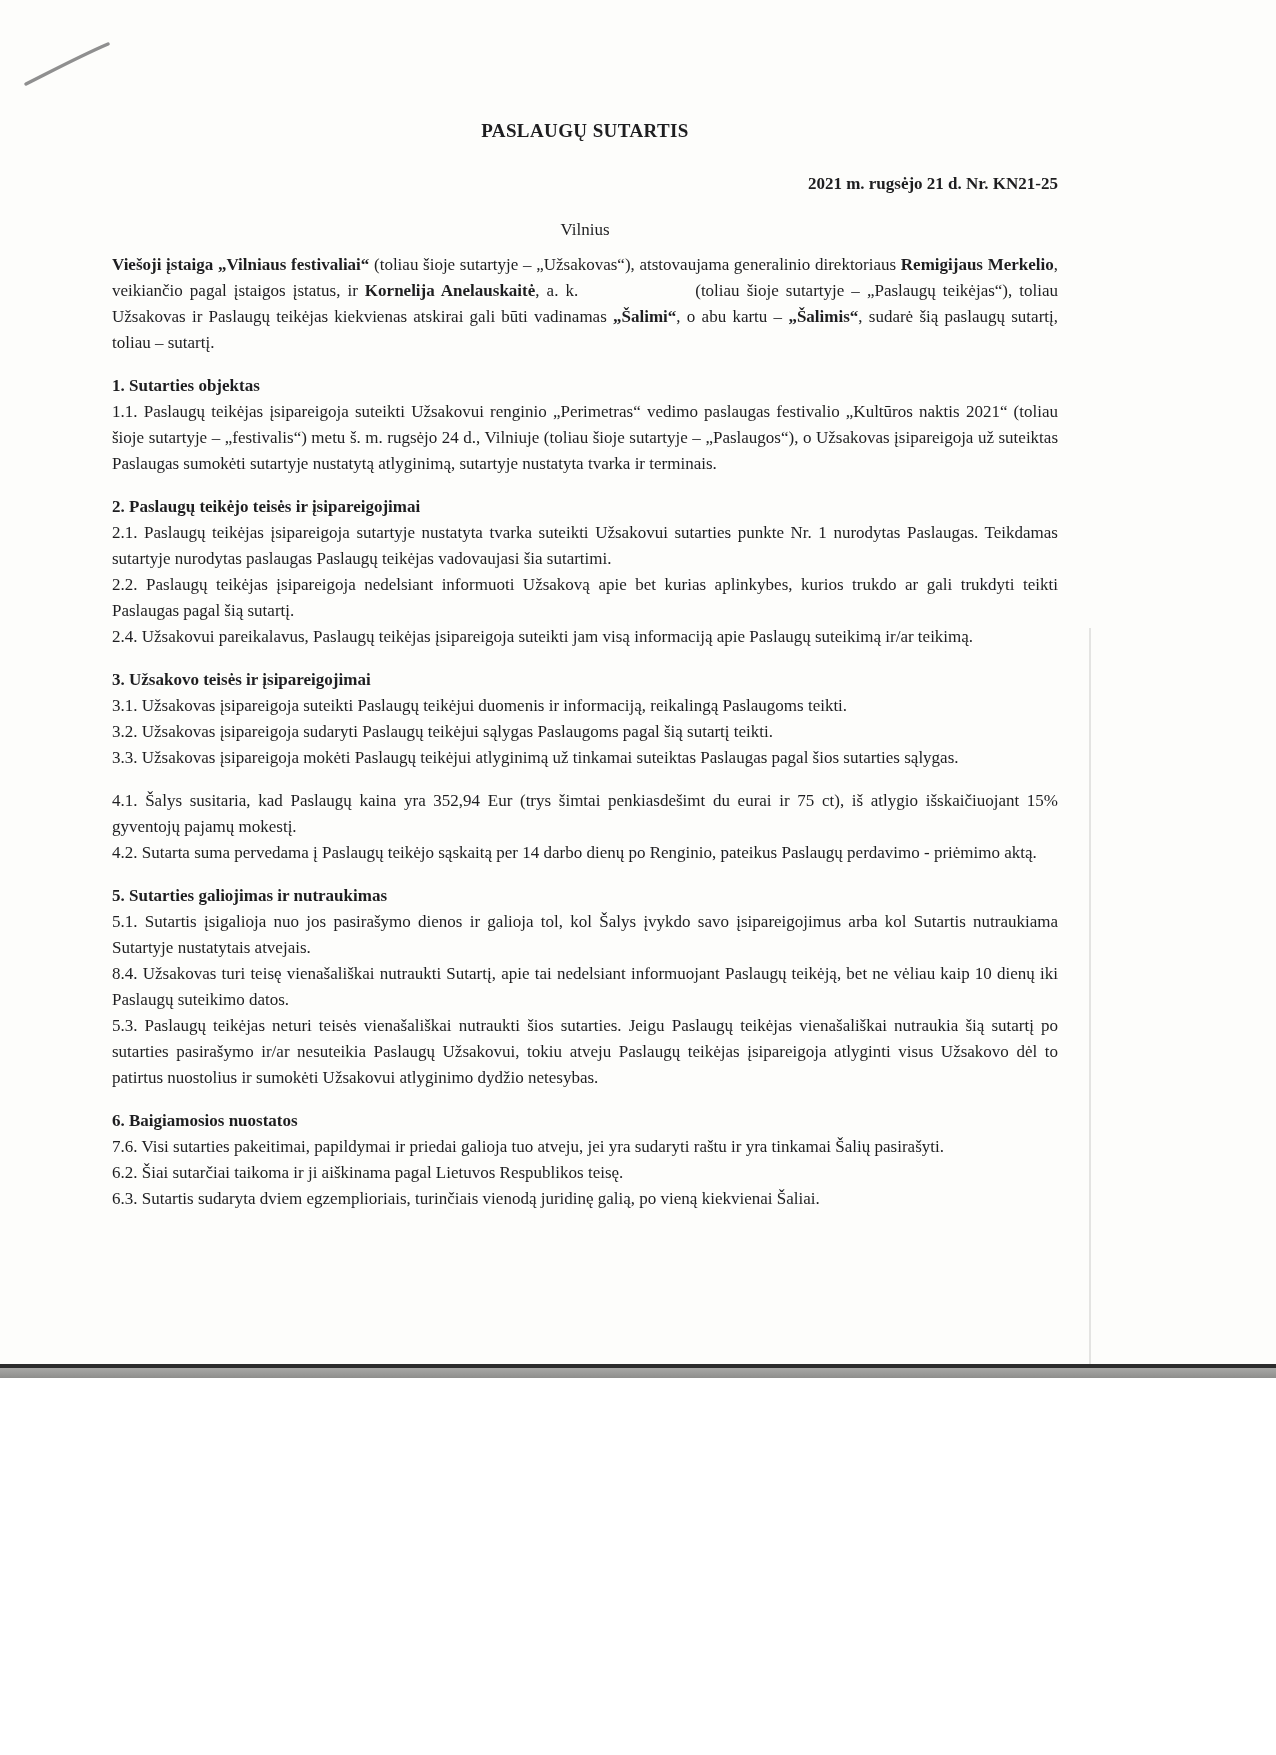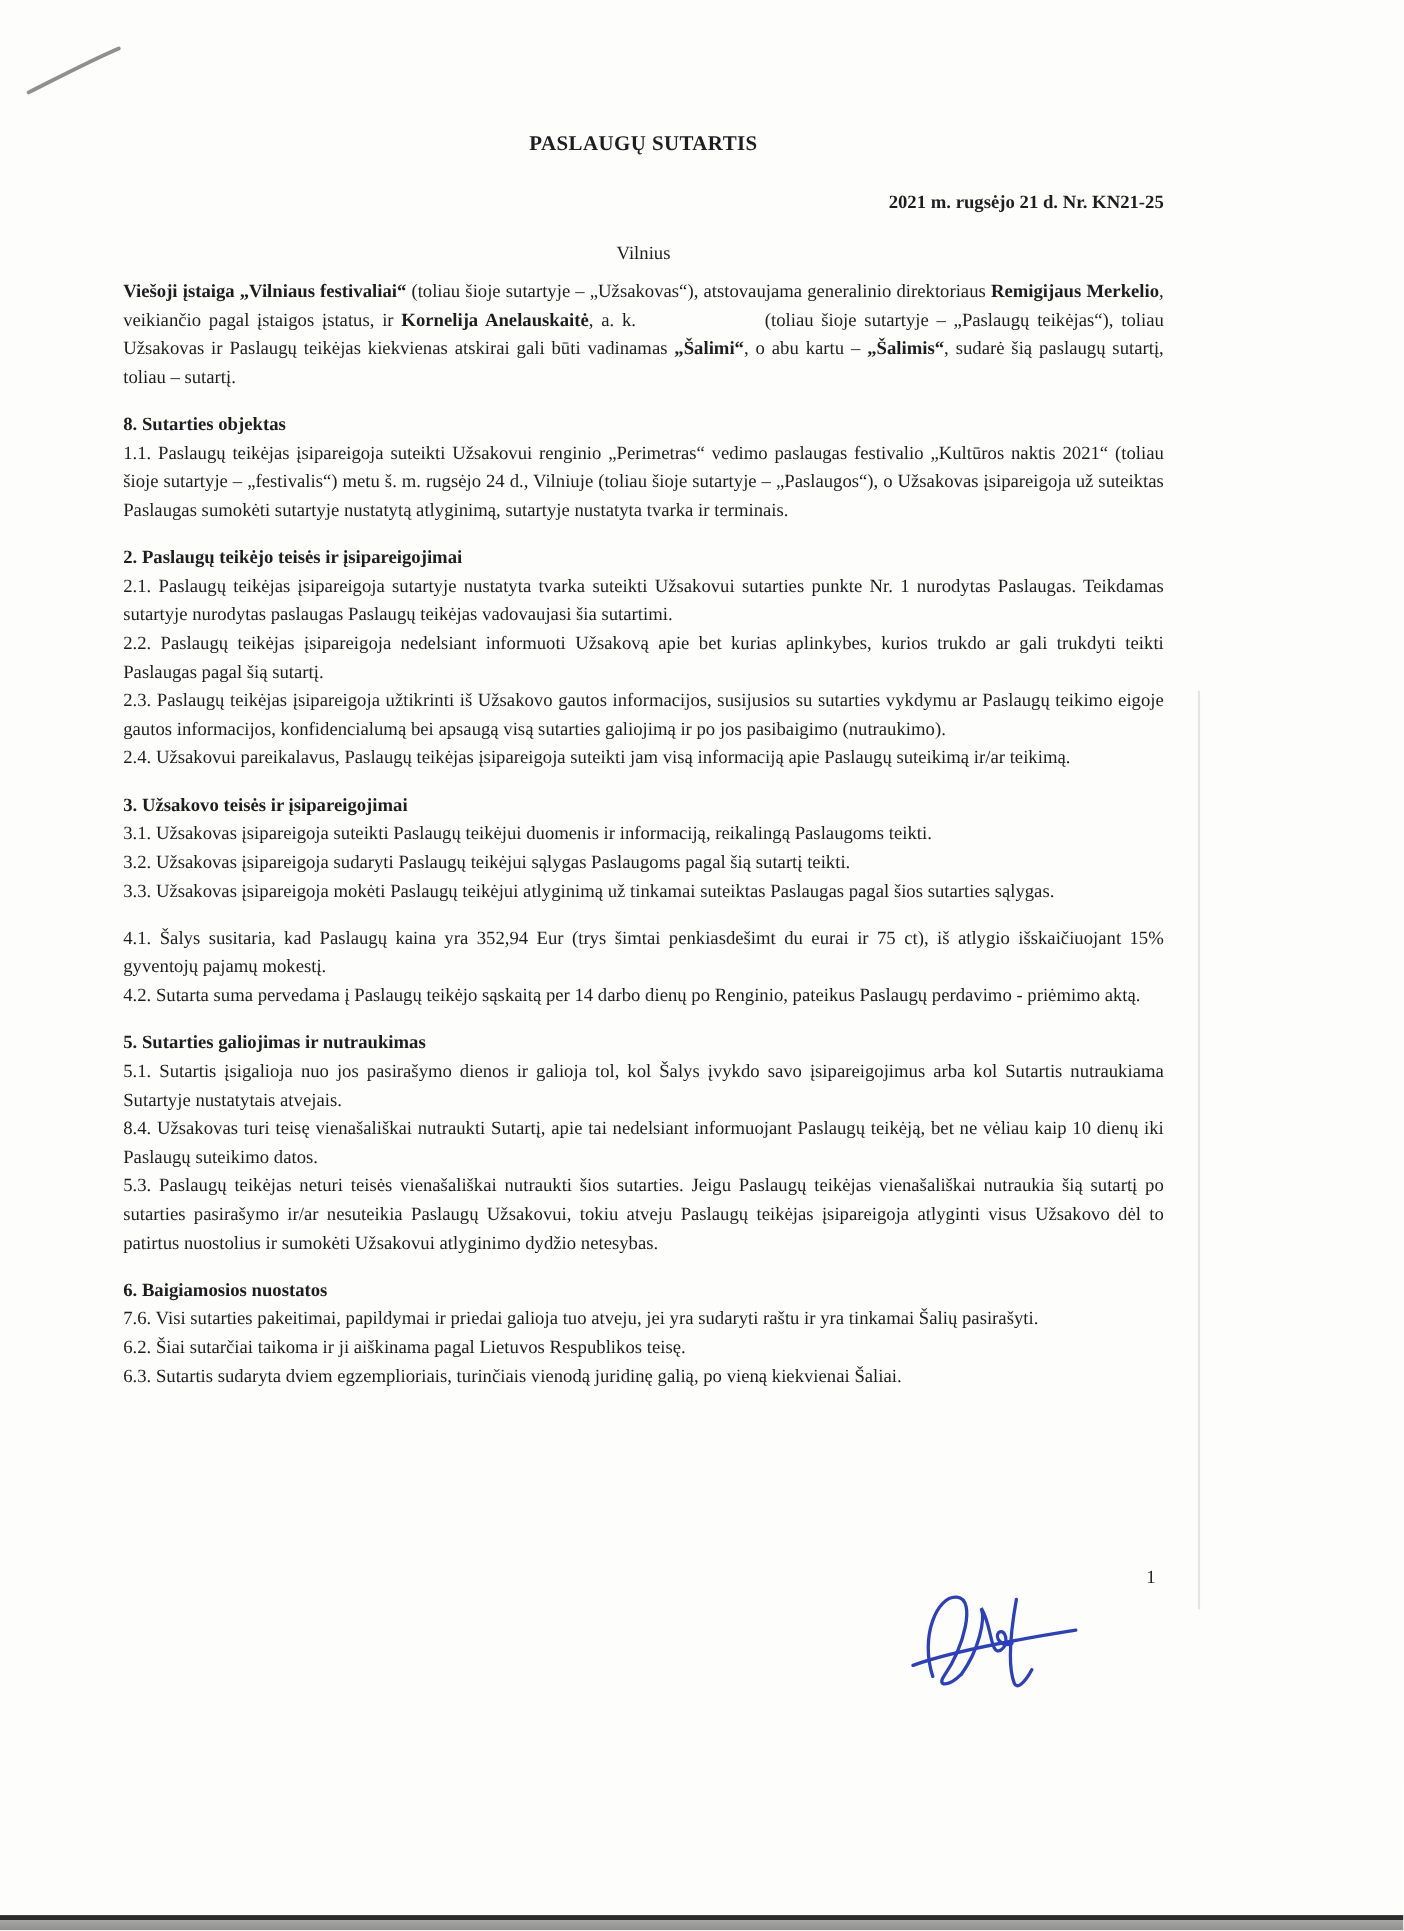--- a/index.html
+++ b/index.html
@@ -3,21 +3,21 @@
 <meta charset="utf-8">
 <style>
   html, body {
     margin: 0;
     padding: 0;
     background: #ffffff;
   }
   .page {
     position: relative;
     width: 1276px;
-    height: 1755px;
+    height: 1378px;
     background: #fdfdfb;
     font-family: "Liberation Serif", serif;
     color: #1e1e20;
     overflow: hidden;
   }
   .content {
     position: absolute;
     left: 112px;
     top: 118px;
     width: 946px;
@@ -105,29 +105,28 @@
 
     <h1 class="doc-title">PASLAUGŲ SUTARTIS</h1>
 
     <p class="doc-date">2021 m. rugsėjo 21 d. Nr. KN21-25</p>
 
     <p class="doc-city">Vilnius</p>
 
     <p class="intro"><span class="b">Viešoji įstaiga „Vilniaus festivaliai“</span><span> (toliau šioje sutartyje – „Užsakovas“), atstovaujama generalinio direktoriaus </span><span class="b">Remigijaus Merkelio</span><span>, veikiančio pagal įstaigos įstatus, ir </span><span class="b">Kornelija Anelauskaitė</span><span>, a. k. </span><span class="redact-gap"></span><span>(toliau šioje sutartyje – „Paslaugų teikėjas“), toliau Užsakovas ir Paslaugų teikėjas kiekvienas atskirai gali būti vadinamas </span><span class="b">„Šalimi“</span><span>, o abu kartu – </span><span class="b">„Šalimis“</span><span>, sudarė šią paslaugų sutartį, toliau – sutartį.</span></p>
 
     <div class="sec">
-      <h2>8. Sutarties objektas</h2>
+      <h2>1. Sutarties objektas</h2>
       <p>1.1. Paslaugų teikėjas įsipareigoja suteikti Užsakovui renginio „Perimetras“ vedimo paslaugas festivalio „Kultūros naktis 2021“ (toliau šioje sutartyje – „festivalis“) metu š. m. rugsėjo 24 d., Vilniuje (toliau šioje sutartyje – „Paslaugos“), o Užsakovas įsipareigoja už suteiktas Paslaugas sumokėti sutartyje nustatytą atlyginimą, sutartyje nustatyta tvarka ir terminais.</p>
     </div>
 
     <div class="sec">
       <h2>2. Paslaugų teikėjo teisės ir įsipareigojimai</h2>
       <p>2.1. Paslaugų teikėjas įsipareigoja sutartyje nustatyta tvarka suteikti Užsakovui sutarties punkte Nr. 1 nurodytas Paslaugas. Teikdamas sutartyje nurodytas paslaugas Paslaugų teikėjas vadovaujasi šia sutartimi.</p>
       <p>2.2. Paslaugų teikėjas įsipareigoja nedelsiant informuoti Užsakovą apie bet kurias aplinkybes, kurios trukdo ar gali trukdyti teikti Paslaugas pagal šią sutartį.</p>
-      <p>2.3. Paslaugų teikėjas įsipareigoja užtikrinti iš Užsakovo gautos informacijos, susijusios su sutarties vykdymu ar Paslaugų teikimo eigoje gautos informacijos, konfidencialumą bei apsaugą visą sutarties galiojimą ir po jos pasibaigimo (nutraukimo).</p>
       <p>2.4. Užsakovui pareikalavus, Paslaugų teikėjas įsipareigoja suteikti jam visą informaciją apie Paslaugų suteikimą ir/ar teikimą.</p>
     </div>
 
     <div class="sec">
       <h2>3. Užsakovo teisės ir įsipareigojimai</h2>
       <p>3.1. Užsakovas įsipareigoja suteikti Paslaugų teikėjui duomenis ir informaciją, reikalingą Paslaugoms teikti.</p>
       <p>3.2. Užsakovas įsipareigoja sudaryti Paslaugų teikėjui sąlygas Paslaugoms pagal šią sutartį teikti.</p>
       <p>3.3. Užsakovas įsipareigoja mokėti Paslaugų teikėjui atlyginimą už tinkamai suteiktas Paslaugas pagal šios sutarties sąlygas.</p>
     </div>
 

